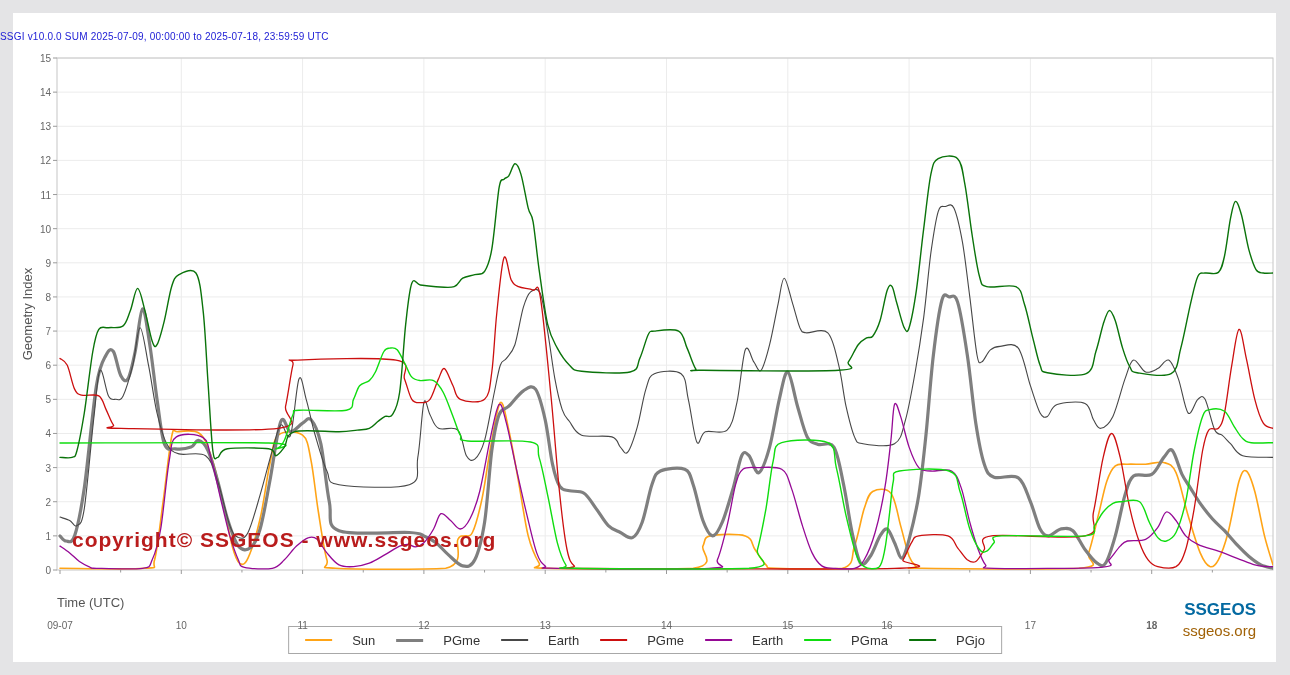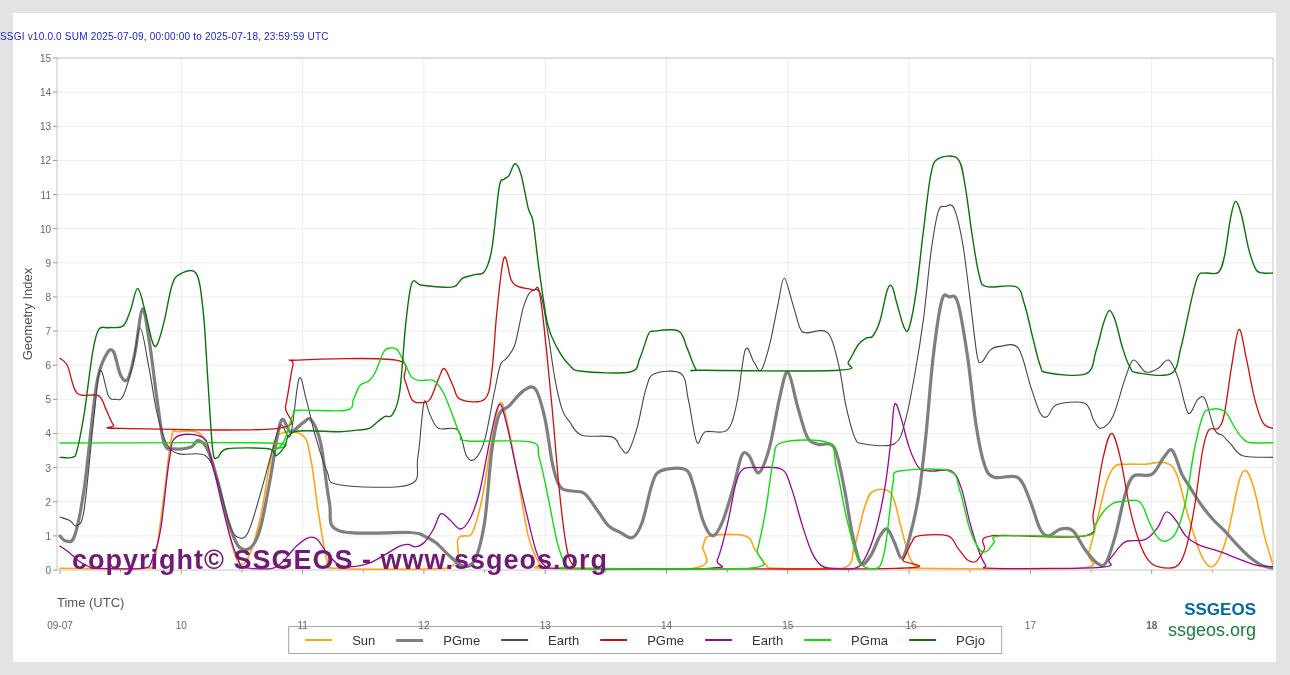--- a/index.html
+++ b/index.html
@@ -18,33 +18,33 @@
     transform-origin:center;color:#555;font-size:13px;white-space:nowrap;
   }
   .x-axis-title{
     position:absolute;left:57px;width:1216px;top:595px;text-align:left;
     color:#555;font-size:13px;
   }
   .tick-label{position:absolute;color:#666;font-size:10px;}
   .x-tick-label{transform:translateX(-50%);top:576px;margin-top:44px;}
   .y-tick-label{width:40px;text-align:right;left:11px;transform:translateY(-50%);}
   .watermark{
-    position:absolute;left:72px;top:528px;font-size:27px;font-weight:bold;
-    color:#701a75;letter-spacing:1px;white-space:nowrap;margin-top:17px;
+    position:absolute;left:72px;top:528px;font-size:21px;font-weight:bold;
+    color:#b91c1c;letter-spacing:1px;white-space:nowrap;
   }
   .legend-box{
     position:absolute;left:50%;transform:translateX(-50%);top:626px;height:26px;
     border:1px solid #a8a8a8;background:#fff;display:flex;align-items:center;
     padding:0 16px;gap:21px;font-size:13px;color:#333;white-space:nowrap;
   }
   .legend-item{display:flex;align-items:center;gap:20px;justify-content:center;}
   .legend-swatch{width:27px;height:0;}
   .branding{position:absolute;right:34px;top:599px;text-align:right;line-height:21px;}
   .branding-name{font-size:17px;font-weight:bold;color:#0369a1;}
-  .branding-site{font-size:18px;color:#15803d;}
+  .branding-site{font-size:15px;color:#a16207;}
 </style>
 </head>
 <body>
 
 <div class="panel"></div>
 
 <svg id="chart-svg" width="1290" height="675">
     <line x1="57" x2="1273" y1="535.8666666666667" y2="535.8666666666667" stroke="#ececec" stroke-width="1"></line>
     <line x1="57" x2="1273" y1="501.73333333333335" y2="501.73333333333335" stroke="#ececec" stroke-width="1"></line>
     <line x1="57" x2="1273" y1="467.6" y2="467.6" stroke="#ececec" stroke-width="1"></line>
@@ -163,21 +163,21 @@
   <div class="branding-site">ssgeos.org</div>
 </div>
 
 <div class="tick-label x-tick-label" style="left: 60px;">09-07</div>
 <div class="tick-label x-tick-label" style="left: 181.3px;">10</div>
 <div class="tick-label x-tick-label" style="left: 302.6px;">11</div>
 <div class="tick-label x-tick-label" style="left: 423.9px;">12</div>
 <div class="tick-label x-tick-label" style="left: 545.2px;">13</div>
 <div class="tick-label x-tick-label" style="left: 666.5px;">14</div>
 <div class="tick-label x-tick-label" style="left: 787.8px;">15</div>
-<div class="tick-label x-tick-label" style="left: 911px;">16</div>
+<div class="tick-label x-tick-label" style="left: 887px;">16</div>
 <div class="tick-label x-tick-label" style="left: 1030.4px;">17</div>
 <div class="tick-label x-tick-label" style="left: 1151.7px; font-weight: bold;">18</div>
 <div class="tick-label y-tick-label" style="top: 570px;">0</div>
 <div class="tick-label y-tick-label" style="top: 535.867px;">1</div>
 <div class="tick-label y-tick-label" style="top: 501.733px;">2</div>
 <div class="tick-label y-tick-label" style="top: 467.6px;">3</div>
 <div class="tick-label y-tick-label" style="top: 433.467px;">4</div>
 <div class="tick-label y-tick-label" style="top: 399.333px;">5</div>
 <div class="tick-label y-tick-label" style="top: 365.2px;">6</div>
 <div class="tick-label y-tick-label" style="top: 331.067px;">7</div>

